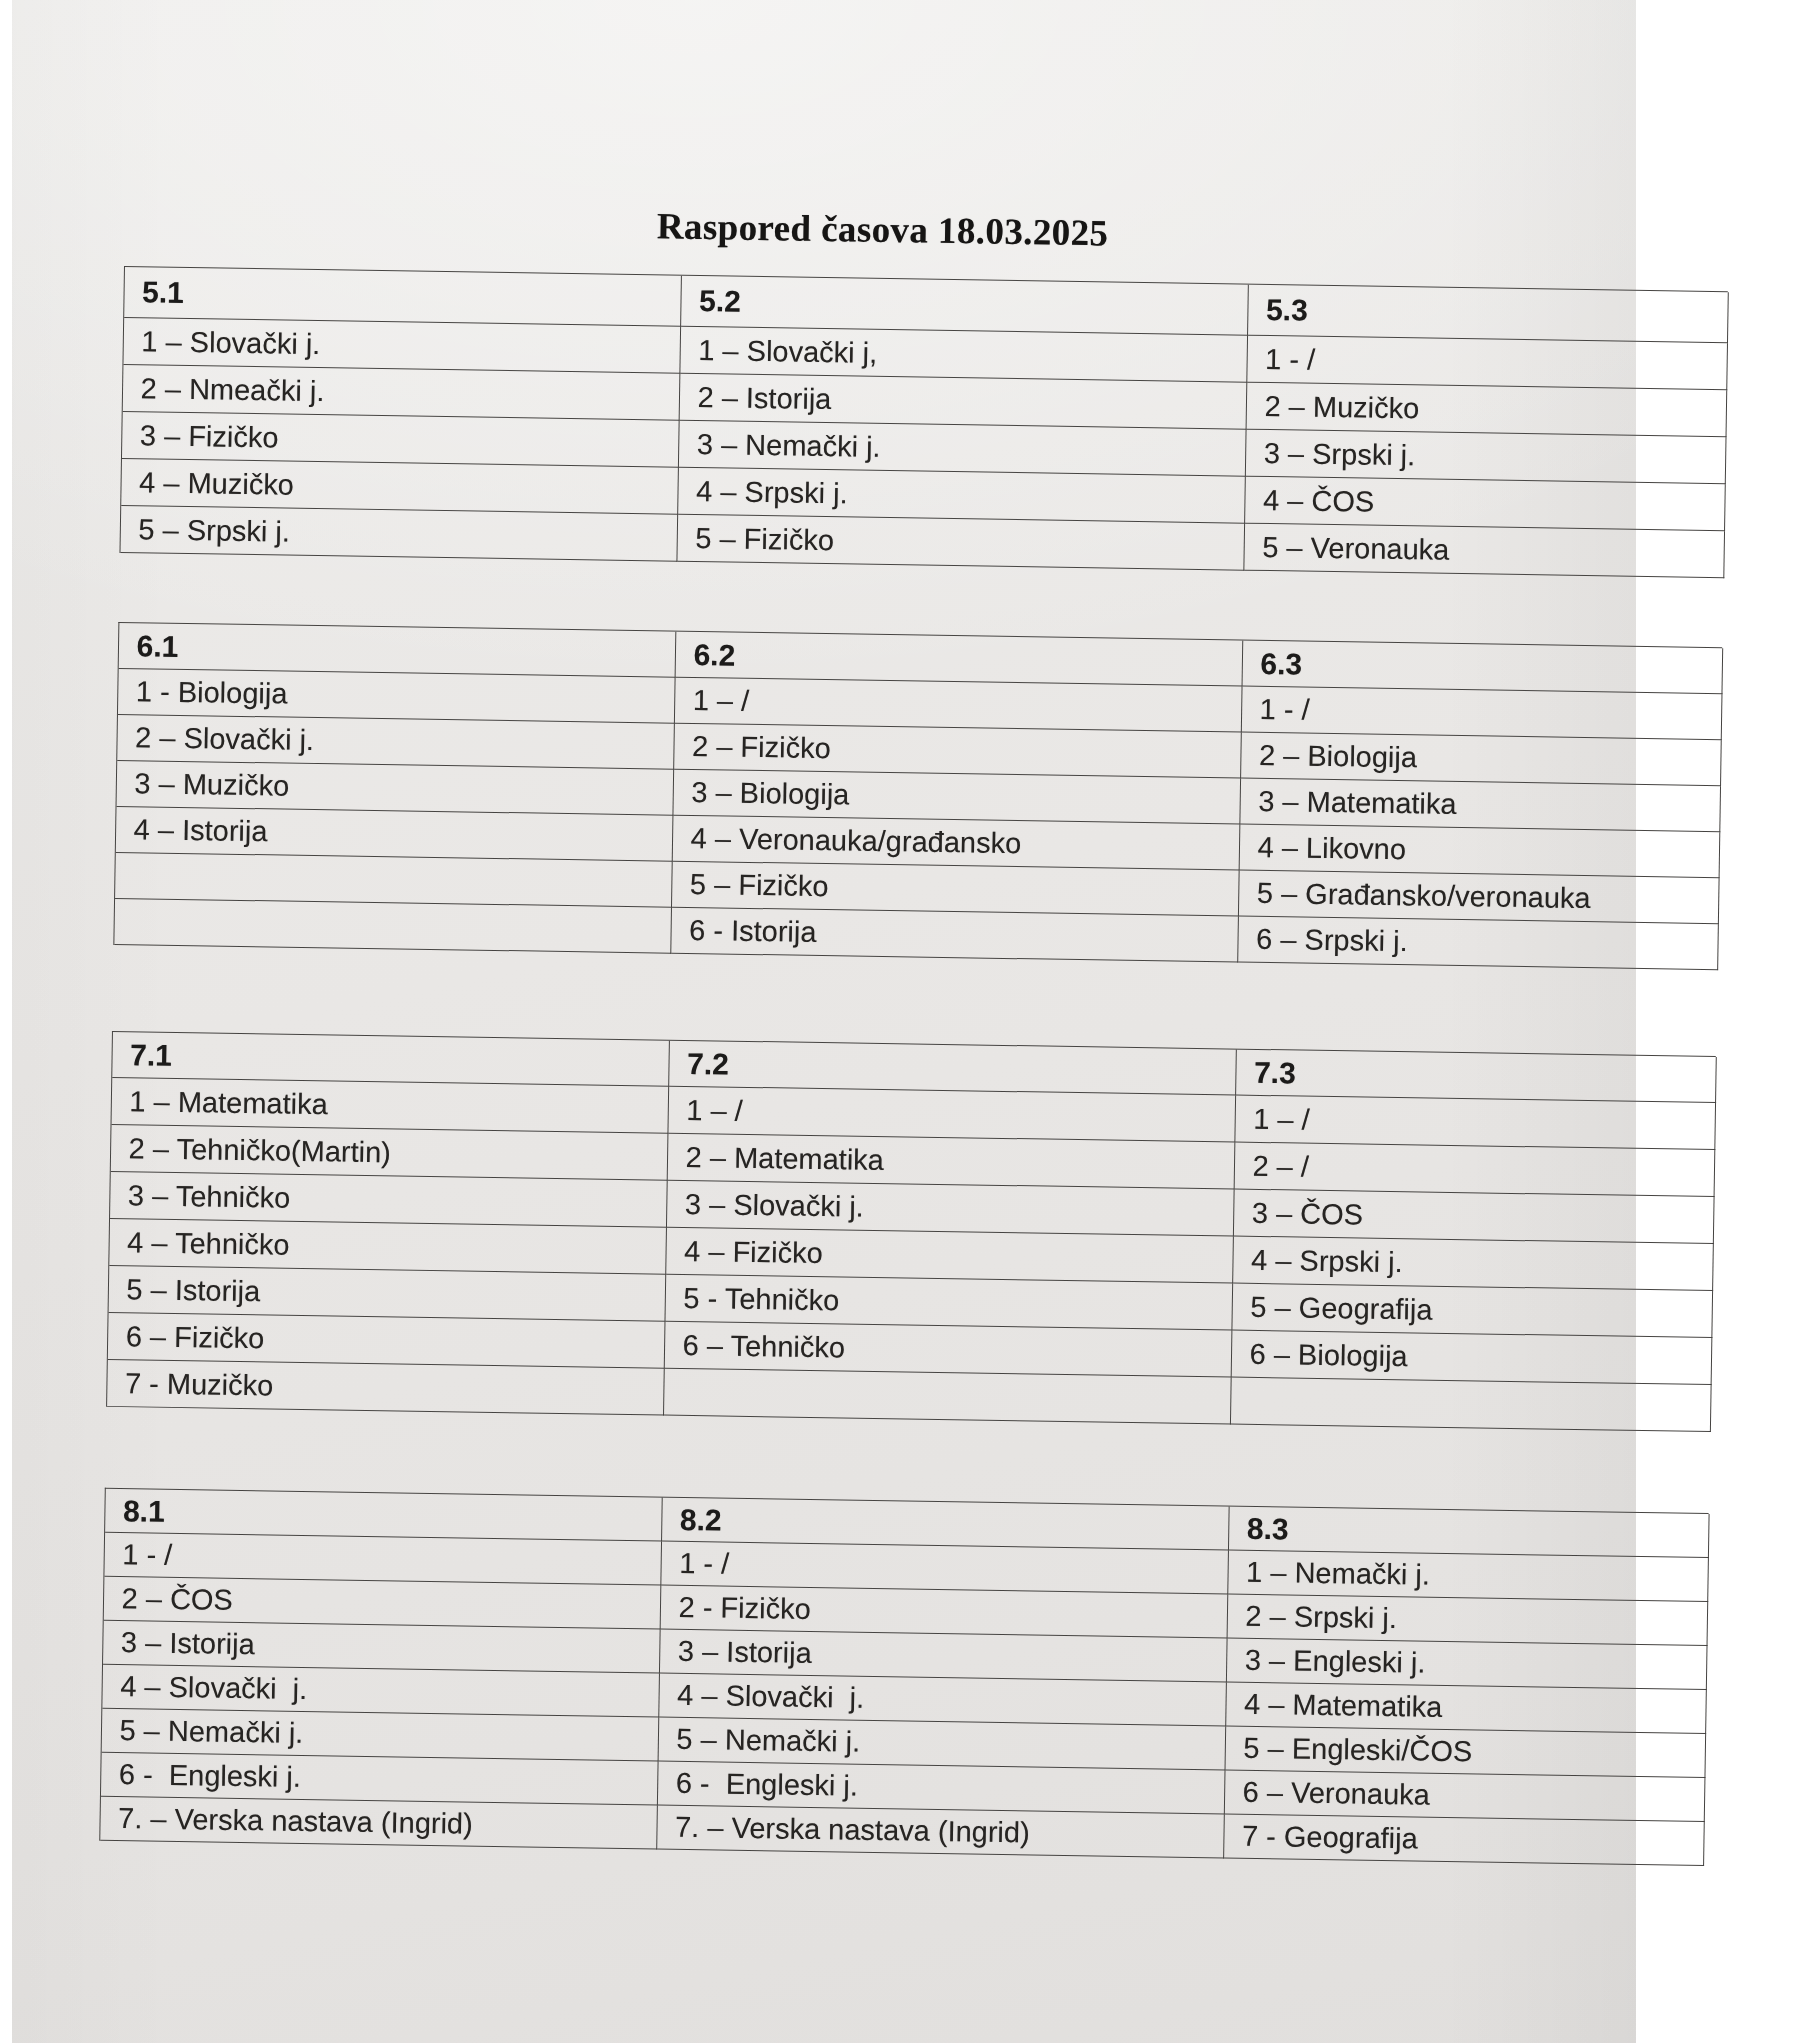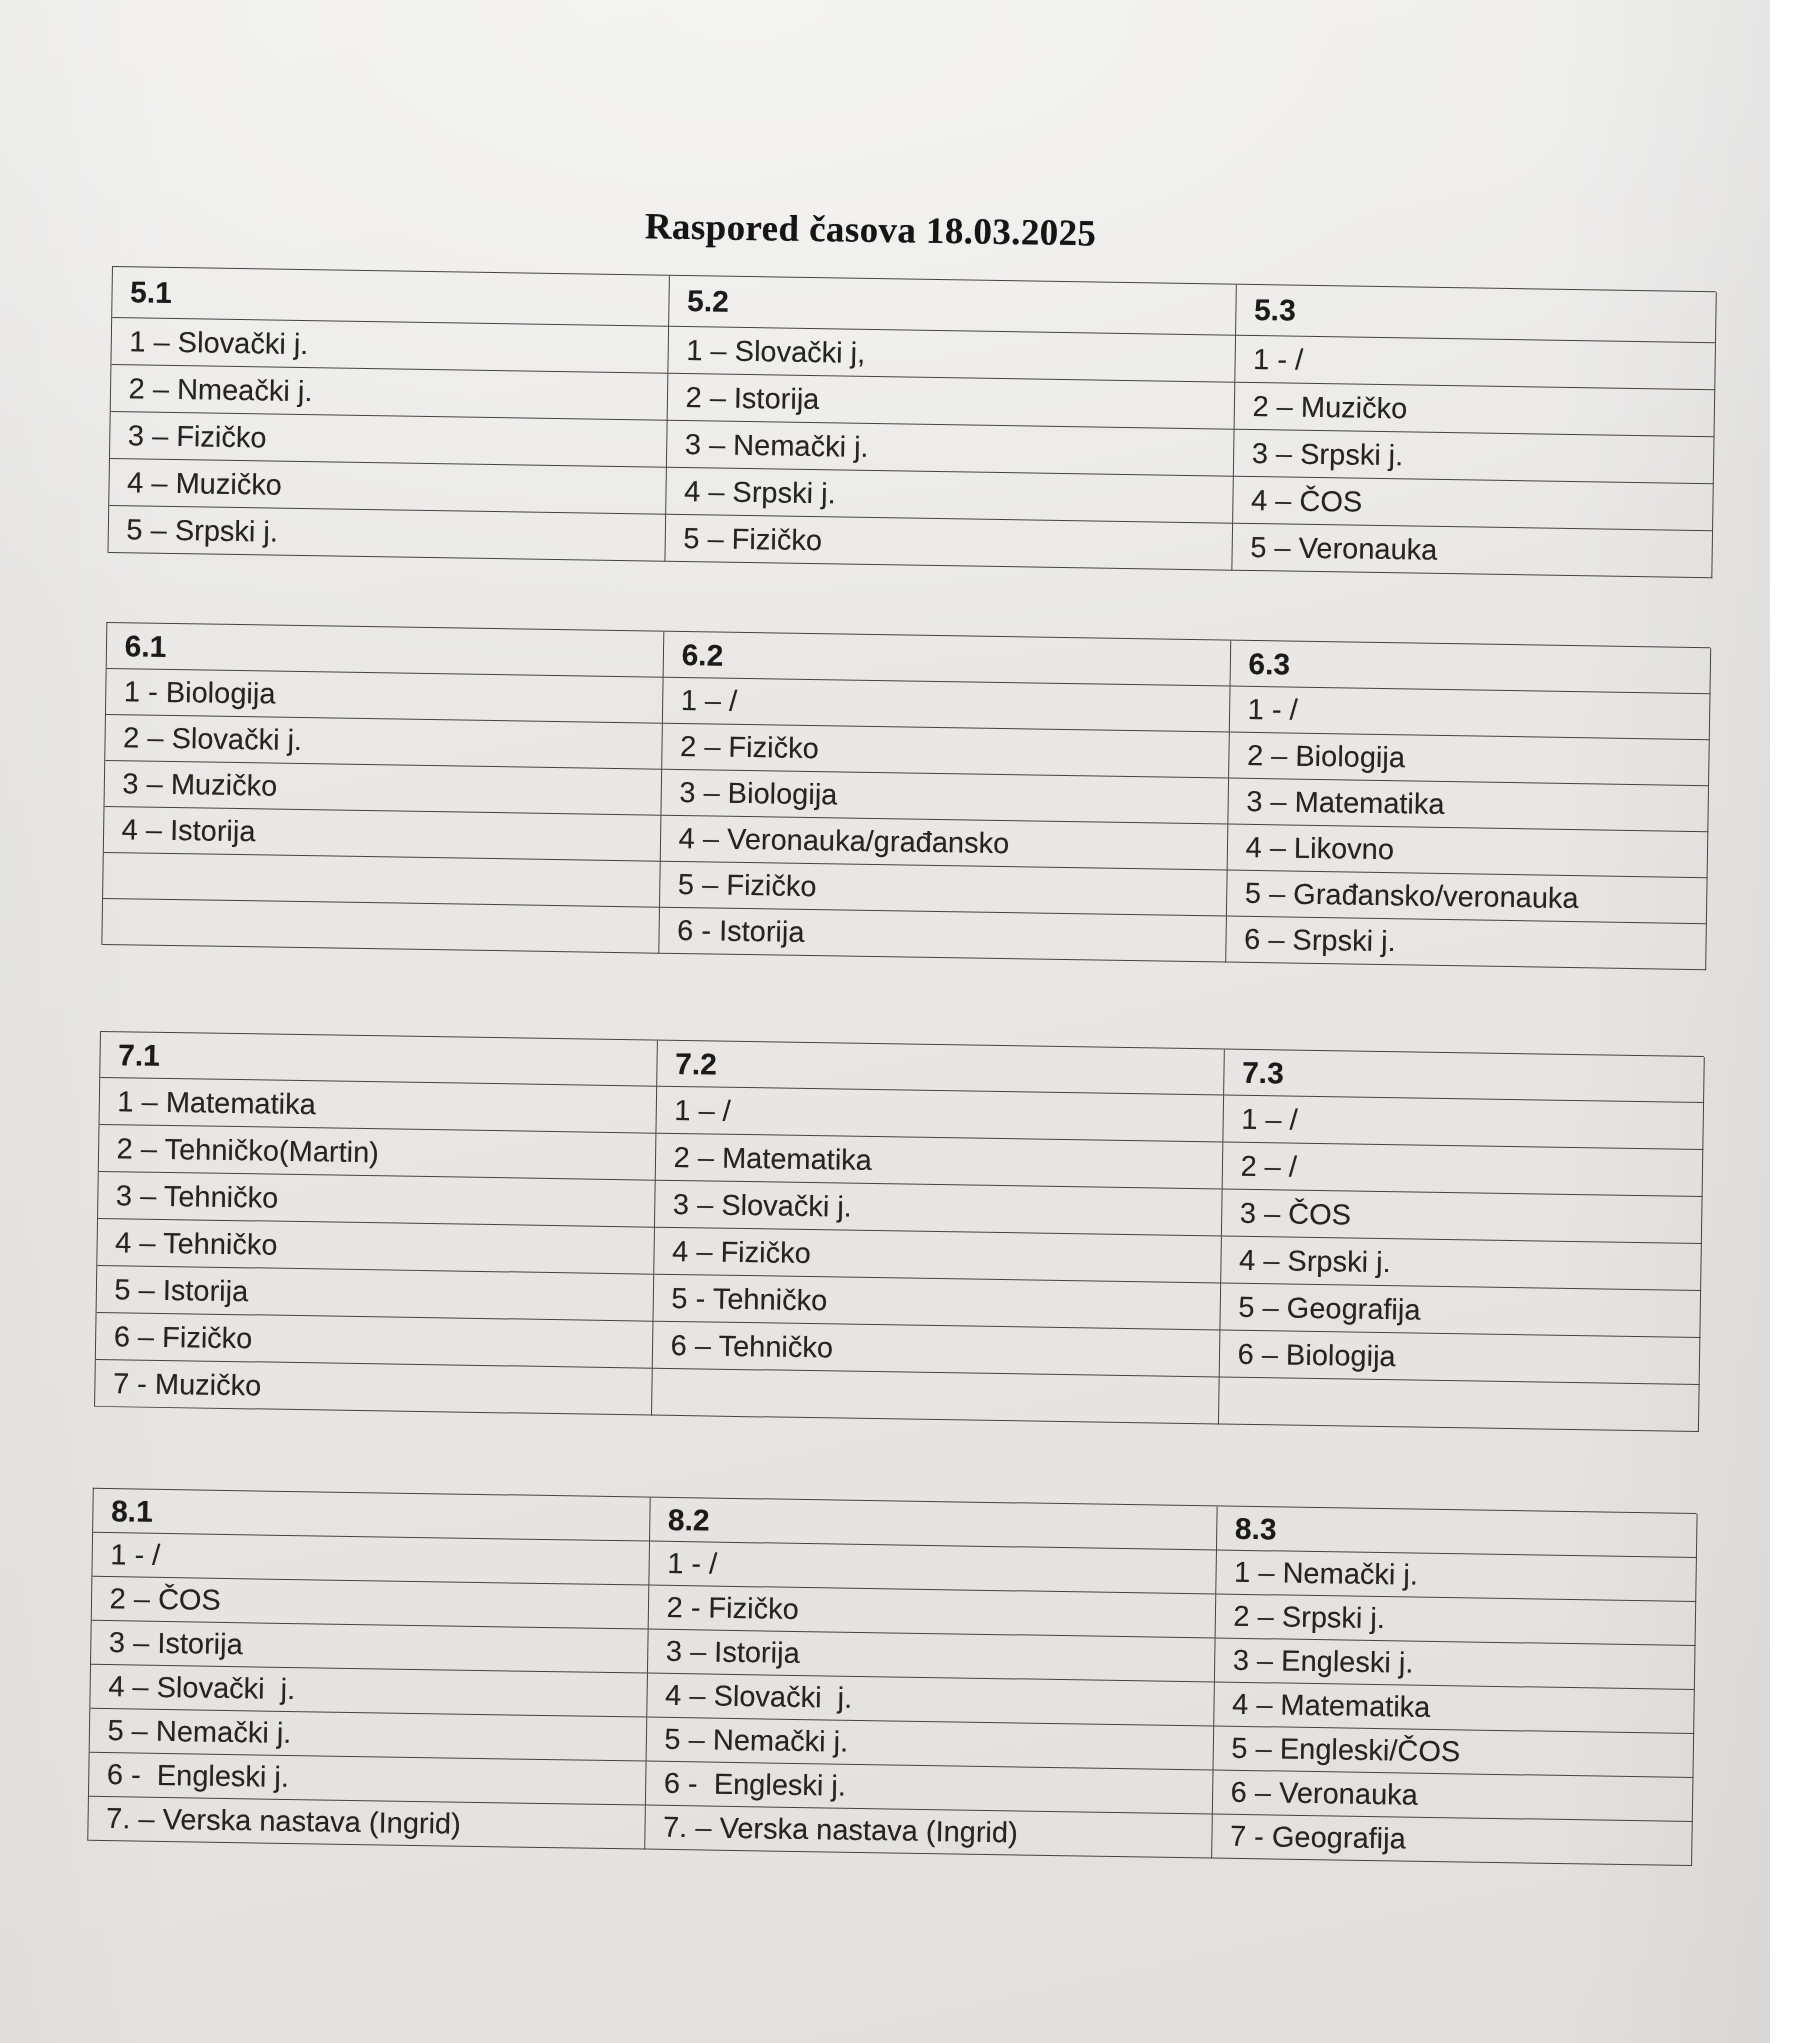--- a/index.html
+++ b/index.html
@@ -3,25 +3,26 @@
 <meta charset="utf-8">
 <style>
   html,body{
     margin:0;padding:0;
     width:1814px;height:2043px;
     overflow:hidden;
     font-family:"Liberation Sans", sans-serif;
   }
   .paper{
     position:relative;
-    width:1770px;height:2043px;
+    width:1624px;height:2043px;
     background:
       radial-gradient(130% 55% at 42% 0%, rgba(255,255,255,0.45), rgba(255,255,255,0) 62%),
       linear-gradient(to right, rgba(0,0,0,0.02), rgba(0,0,0,0) 10%, rgba(0,0,0,0) 88%, rgba(0,0,0,0.035)),
       linear-gradient(168deg, #edecea 0%, #e9e7e5 45%, #e5e3e1 78%, #e1dfdd 100%);
+    margin-left: 12px;
   }
   .content{
     position:absolute;
     inset:0;
     transform:rotate(0.9deg);
     transform-origin:112px 266px;
   }
   .doc-title{
     position:absolute;
     top:196px;left:0;width:1740px;

